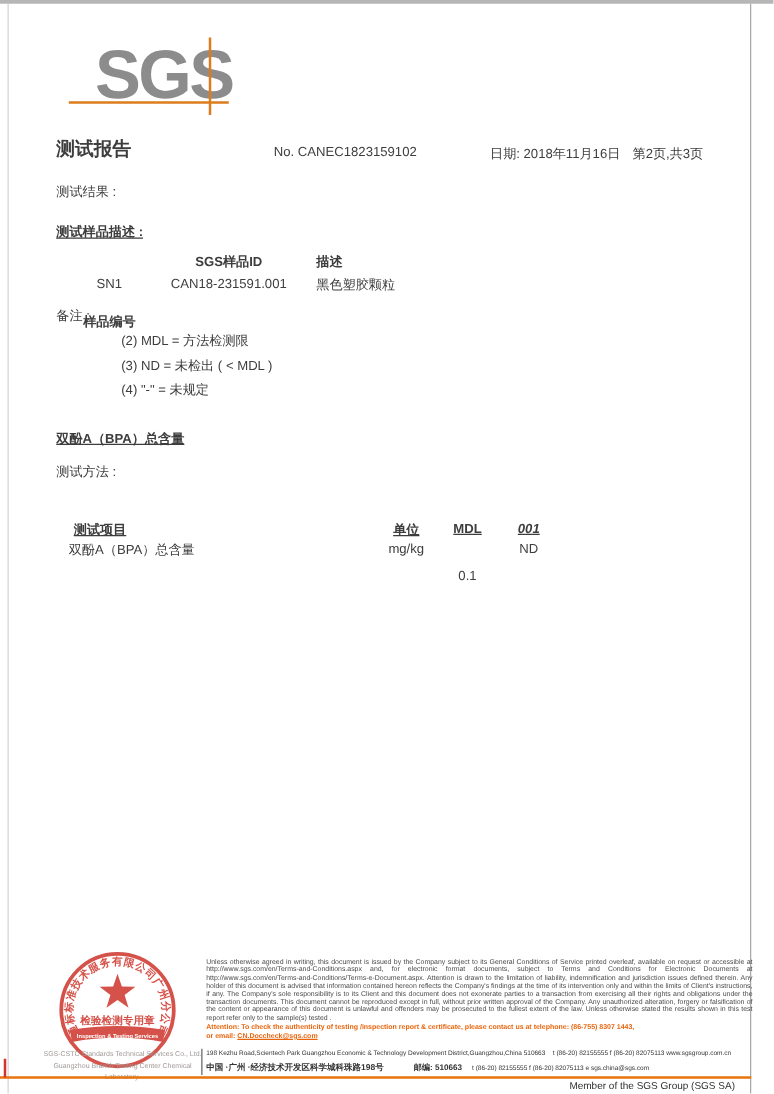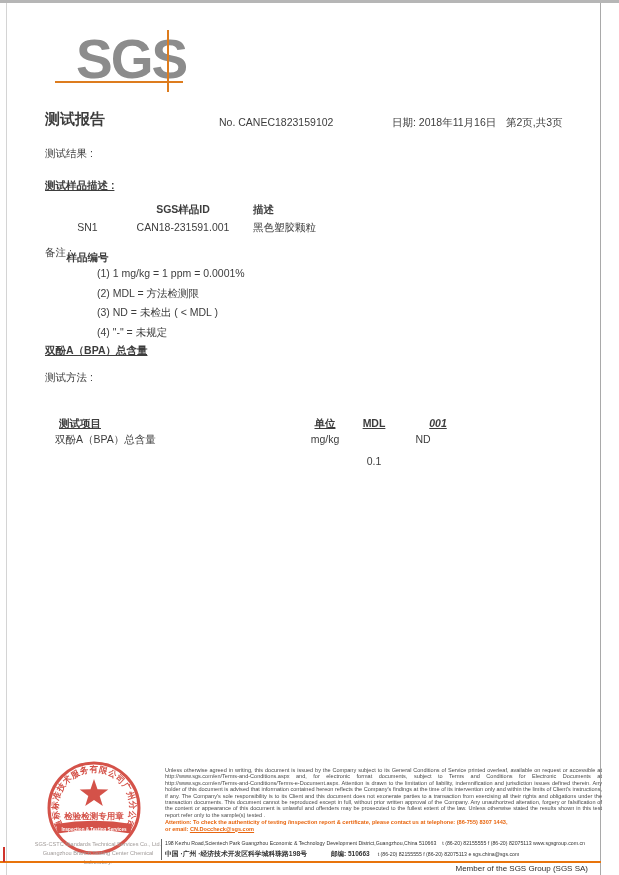--- a/index.html
+++ b/index.html
@@ -79,36 +79,35 @@
     <div class="cell bold ctr" style="left:45px;top:203px;width:85px;margin-top:48px;">样品编号</div>
     <div class="cell bold ctr" style="left:133px;top:203px;width:100px;">SGS样品ID</div>
     <div class="cell bold" style="left:253px;top:203px;">描述</div>
     <div class="cell ctr" style="left:45px;top:221px;width:85px;">SN1</div>
     <div class="cell ctr" style="left:133px;top:221px;width:100px;">CAN18-231591.001</div>
     <div class="cell" style="left:253px;top:221px;">黑色塑胶颗粒</div>
   </div>
 
   <div class="abs body-txt notes-label">备注 :</div>
   <div class="abs notes-list">
-    <div>(1) 1 mg/kg = 1 ppm = 0.0001%</div>
     <div>(2) MDL = 方法检测限</div>
     <div>(3) ND = 未检出 ( &lt; MDL )</div>
     <div>(4) "-" = 未规定</div>
   </div>
 
   <div class="abs body-txt bold und bpa-heading">双酚A（BPA）总含量</div>
   <div class="abs body-txt method-label">测试方法 :</div>
   <div class="abs method-text">
   </div>
 
   <div>
     <div class="cell bold und" style="left:59px;top:417px;text-align:center;">测试项目</div>
     <div class="cell bold und ctr" style="left:303px;top:417px;width:44px;">单位</div>
     <div class="cell bold und ctr" style="left:355px;top:417px;width:38px;">MDL</div>
-    <div class="cell bold und ctr" style="left:418px;top:417px;width:40px;font-style:italic;">001</div>
+    <div class="cell bold und ctr" style="left:403px;top:417px;width:40px;font-style:italic;">001</div>
     <div class="cell" style="left:55px;top:433px;">双酚A（BPA）总含量</div>
     <div class="cell ctr" style="left:303px;top:433px;width:44px;">mg/kg</div>
     <div class="cell ctr" style="left:355px;top:455px;width:38px;">0.1</div>
     <div class="cell ctr" style="left:403px;top:433px;width:40px;">ND</div>
   </div>
 
   <svg class="abs stamp" width="112" height="104" viewBox="0 0 112 104">
     <defs>
       <path id="ringArc" d="M 26.5 70.6 A 36 36 0 1 1 85.5 70.6" fill="none"></path>
     </defs>

